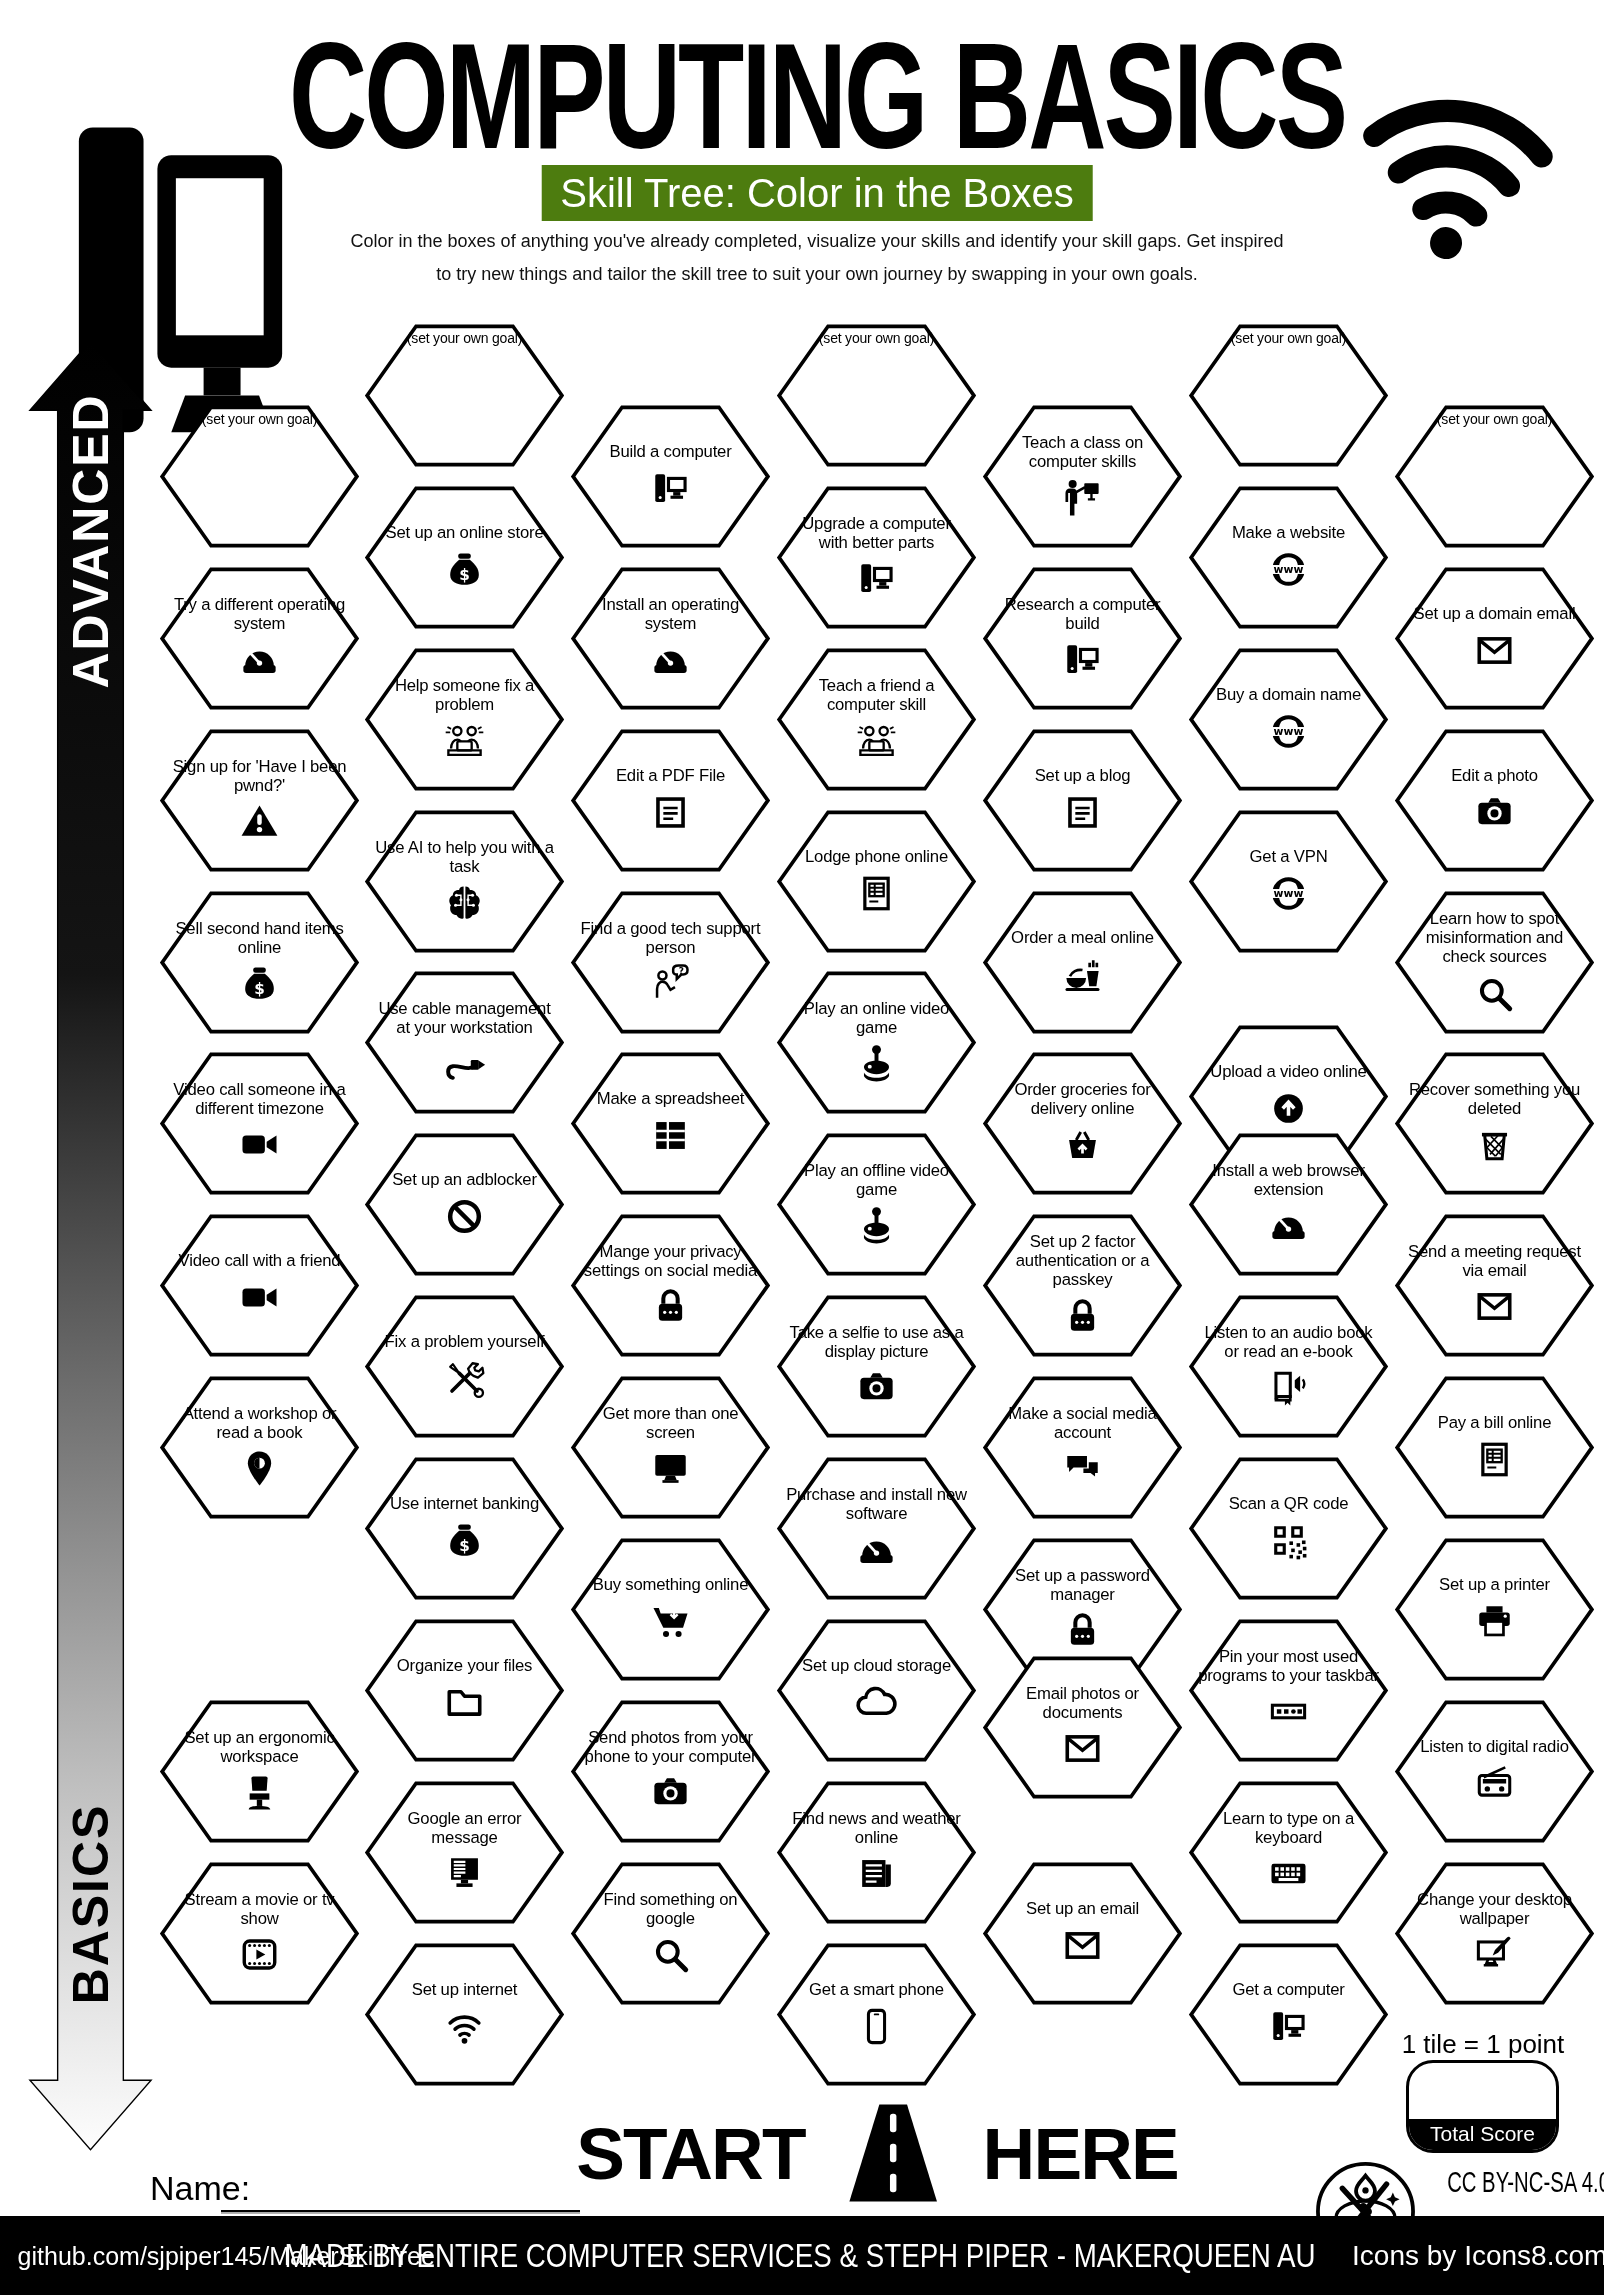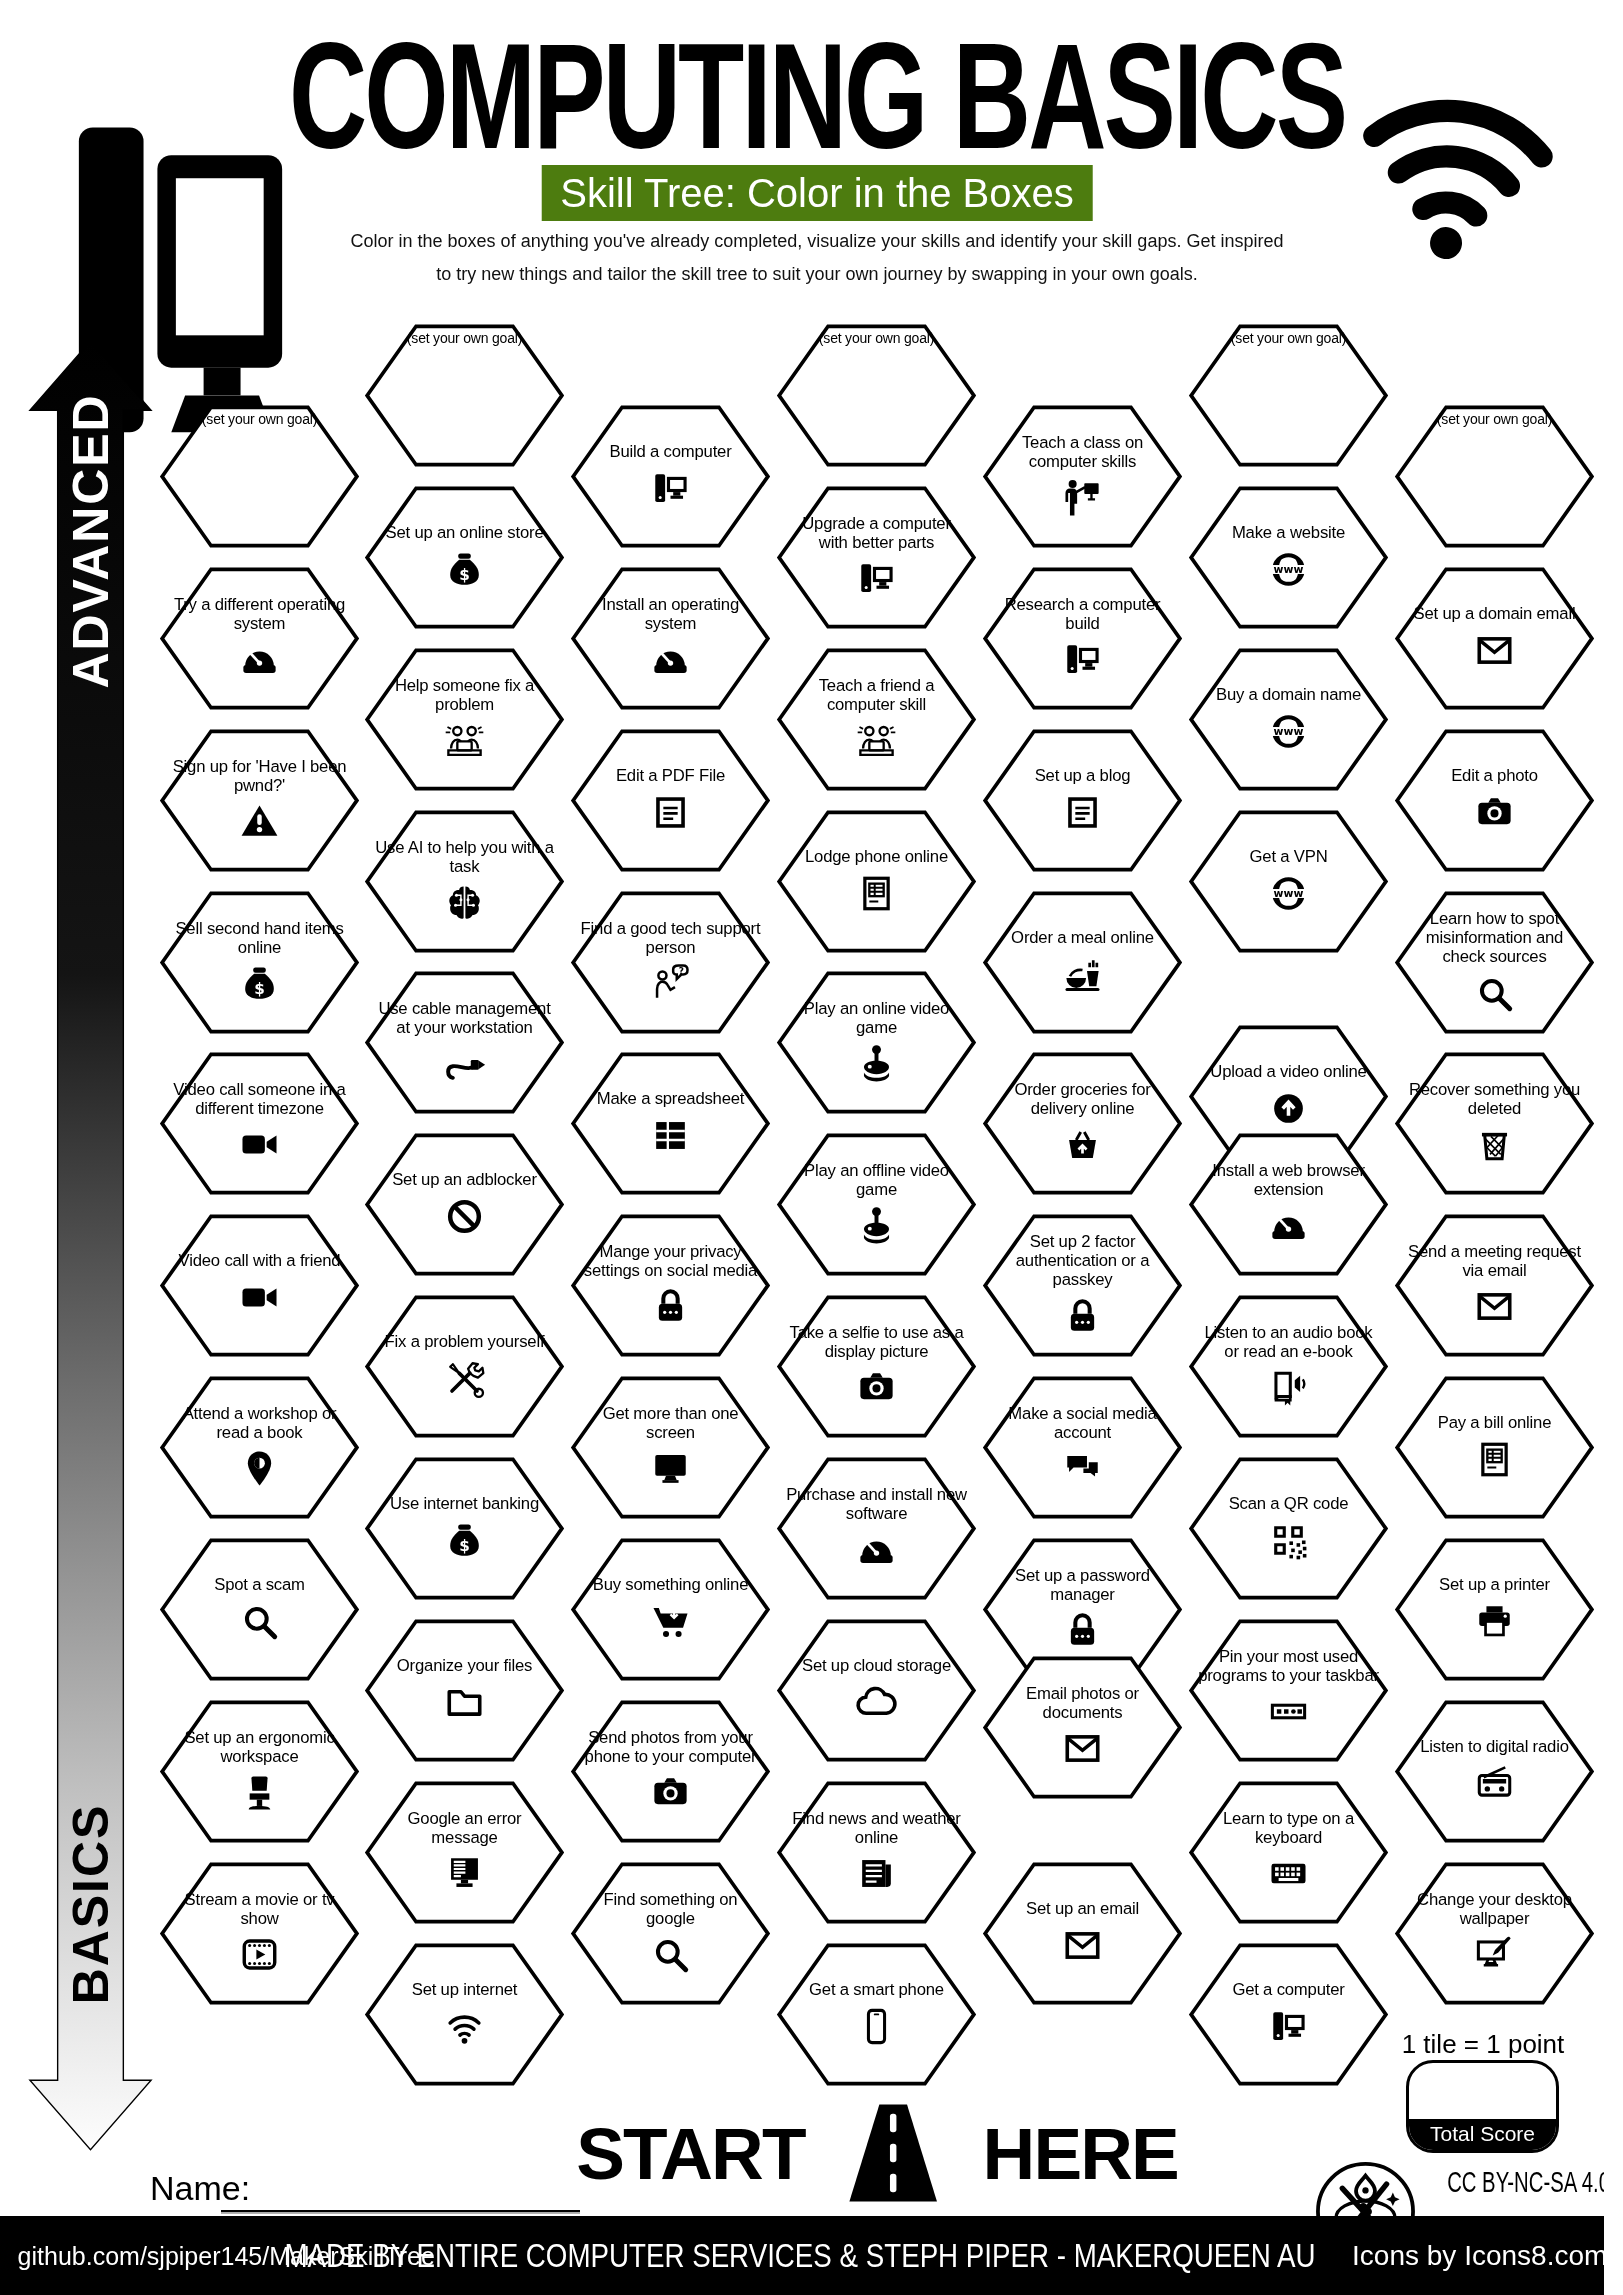--- a/index.html
+++ b/index.html
@@ -185,34 +185,20 @@
           <div class="hex-label">Attend a workshop or read a book</div>
           <span class="hex-icon">
             <svg viewBox="0 0 48 48">
               <path d="M24 5c-8 0-13 6-13 13 0 9 13 25 13 25s13-16 13-25c0-7-5-13-13-13z" fill="#000"></path>
               <circle cx="24" cy="18" r="6" fill="#fff"></circle>
               <path d="M24 12a6 6 0 0 0 0 12z" fill="#000"></path>
             </svg>
           </span>
         </div>
       </div>
-      <div class="hex" style="left: 160px; top: 1538px;">
-        <svg class="bg" viewBox="0 0 430 310">
-          <polygon points="4,155 110,5 320,5 426,155 320,305 110,305" fill="#fff" stroke="#000" stroke-width="8"></polygon>
-        </svg>
-        <div class="hex-content">
-          <div class="hex-label">Spot a scam</div>
-          <span class="hex-icon">
-            <svg viewBox="0 0 48 48">
-              <circle cx="21" cy="21" r="11" fill="none" stroke="#000" stroke-width="4.5"></circle>
-              <path d="M29.5 29.5 41 41" stroke="#000" stroke-width="5.5" stroke-linecap="round"></path>
-            </svg>
-          </span>
-        </div>
-      </div>
       <div class="hex" style="left: 160px; top: 1700px;">
         <svg class="bg" viewBox="0 0 430 310">
           <polygon points="4,155 110,5 320,5 426,155 320,305 110,305" fill="#fff" stroke="#000" stroke-width="8"></polygon>
         </svg>
         <div class="hex-content">
           <div class="hex-label">Set up an ergonomic workspace</div>
           <span class="hex-icon">
             <svg viewBox="0 0 48 48">
               <path d="M17 6h14c1.2 0 2 .8 2 2l-1 14H16L15 8c0-1.2.8-2 2-2z" fill="#000"></path>
               <path d="M13 25h22v7H13z" fill="#000"></path>

